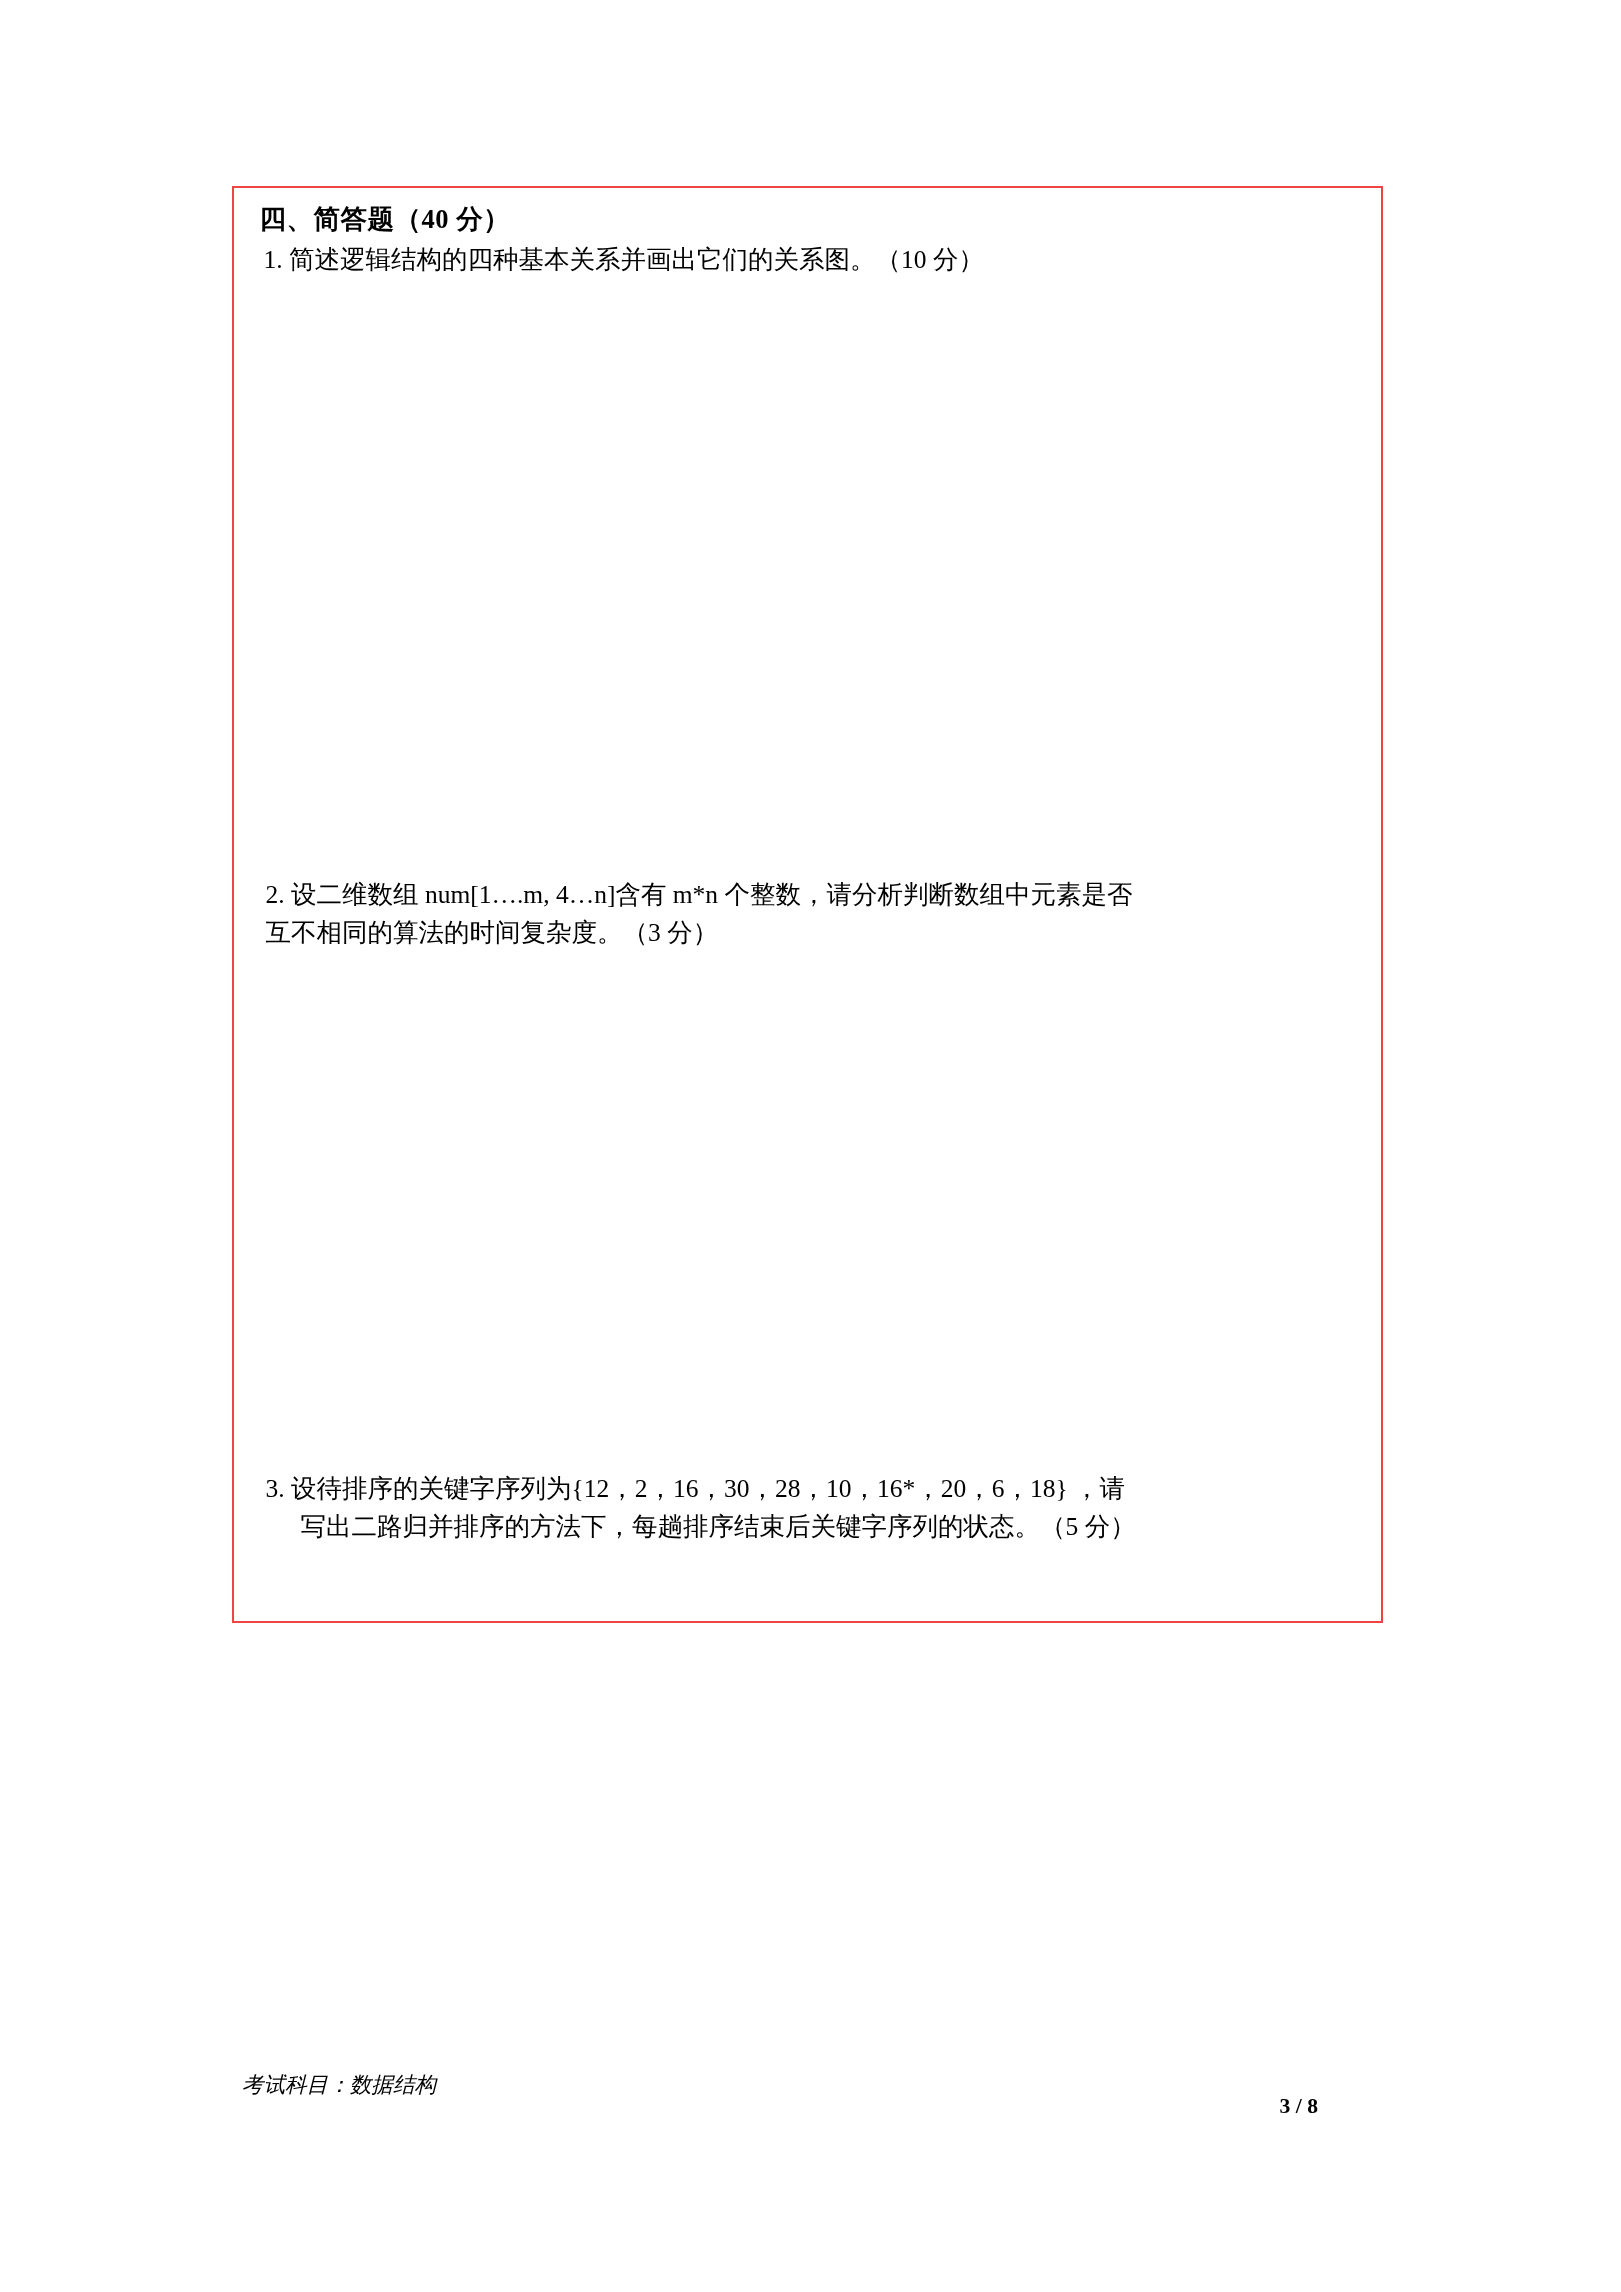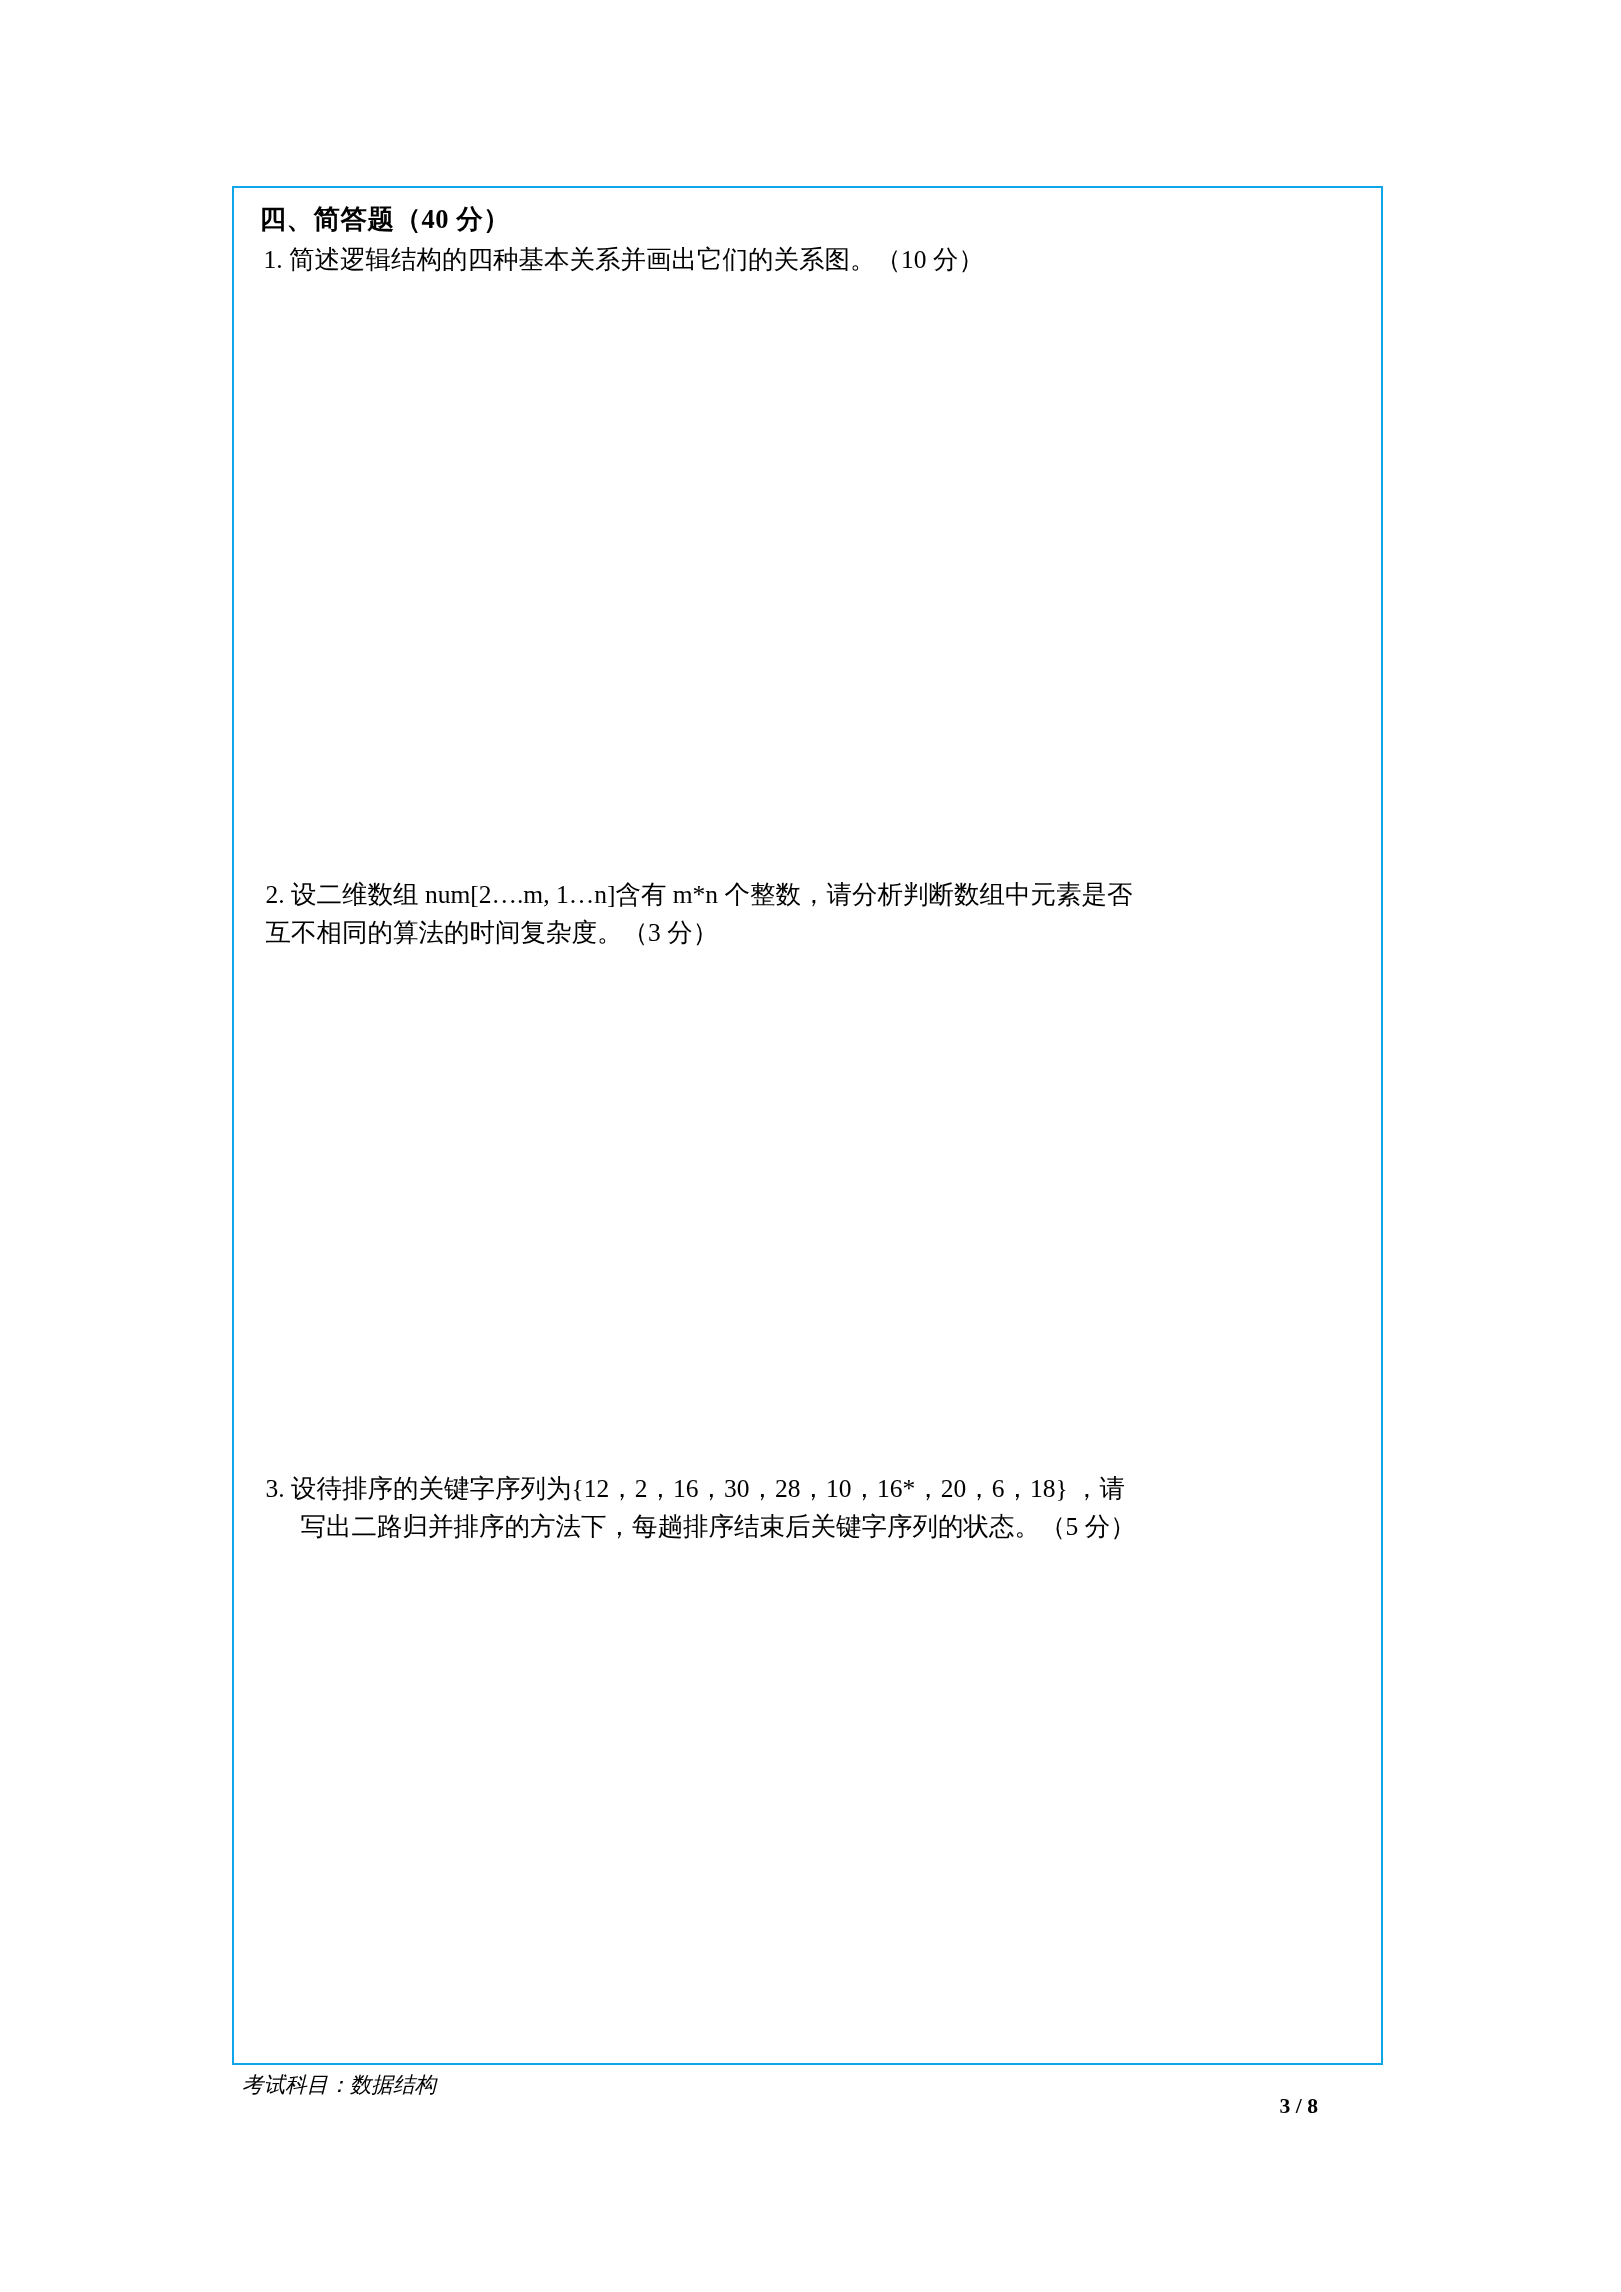--- a/index.html
+++ b/index.html
@@ -22,22 +22,22 @@
     width: 1621px;
     height: 2293px;
     background: #ffffff;
   }
   
   .exam-box {
     position: absolute;
     left: 232px;
     top: 186px;
     width: 1151px;
-    height: 1879px;
-    border: 2px solid #0ea5e9;
+    height: 1437px;
+    border: 2px solid #ef4444;
     box-sizing: border-box;
     padding: 13.7px 25.5px 0 25.5px;
   }
   .section-title {
     font-weight: bold;
     font-size: 26.5px;
     line-height: 1.35;
     letter-spacing: 0.5px;
     margin: 0 0 3.9px 0;
     font-family: "Liberation Serif", "DejaVu Serif", serif;
@@ -107,21 +107,21 @@
 
   <div class="exam-box">
 
     <div class="section-title">四、简答题（40 分）</div>
 
     <div class="question q1">1. 简述逻辑结构的四种基本关系并画出它们的关系图。（10 分）</div>
 
     <div class="answer-area q-spacer-1"></div>
 
     <div class="question q2">
-      <span>2. 设二维数组 num[2….m, 1…n]含有 m*n 个整数，请分析判断数组中元素是否</span>
+      <span>2. 设二维数组 num[1….m, 4…n]含有 m*n 个整数，请分析判断数组中元素是否</span>
       <span class="line2">互不相同的算法的时间复杂度。（3 分）</span>
     </div>
 
     <div class="answer-area q-spacer-2"></div>
 
     <div class="question q3">
       <span>3. 设待排序的关键字序列为{12，2，16，30，28，10，16*，20，6，18}  ，请</span>
       <span class="line2">写出二路归并排序的方法下，每趟排序结束后关键字序列的状态。（5 分）</span>
     </div>
 

